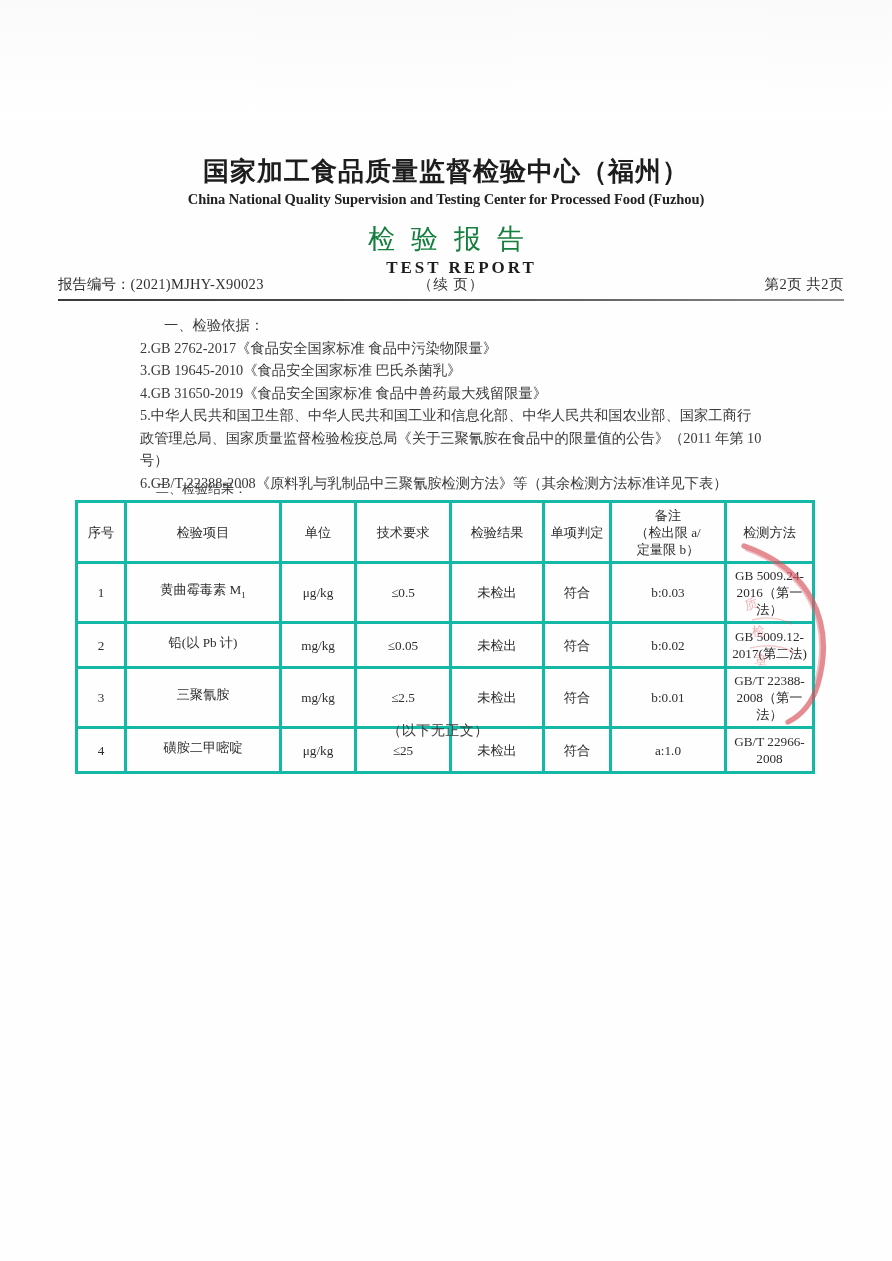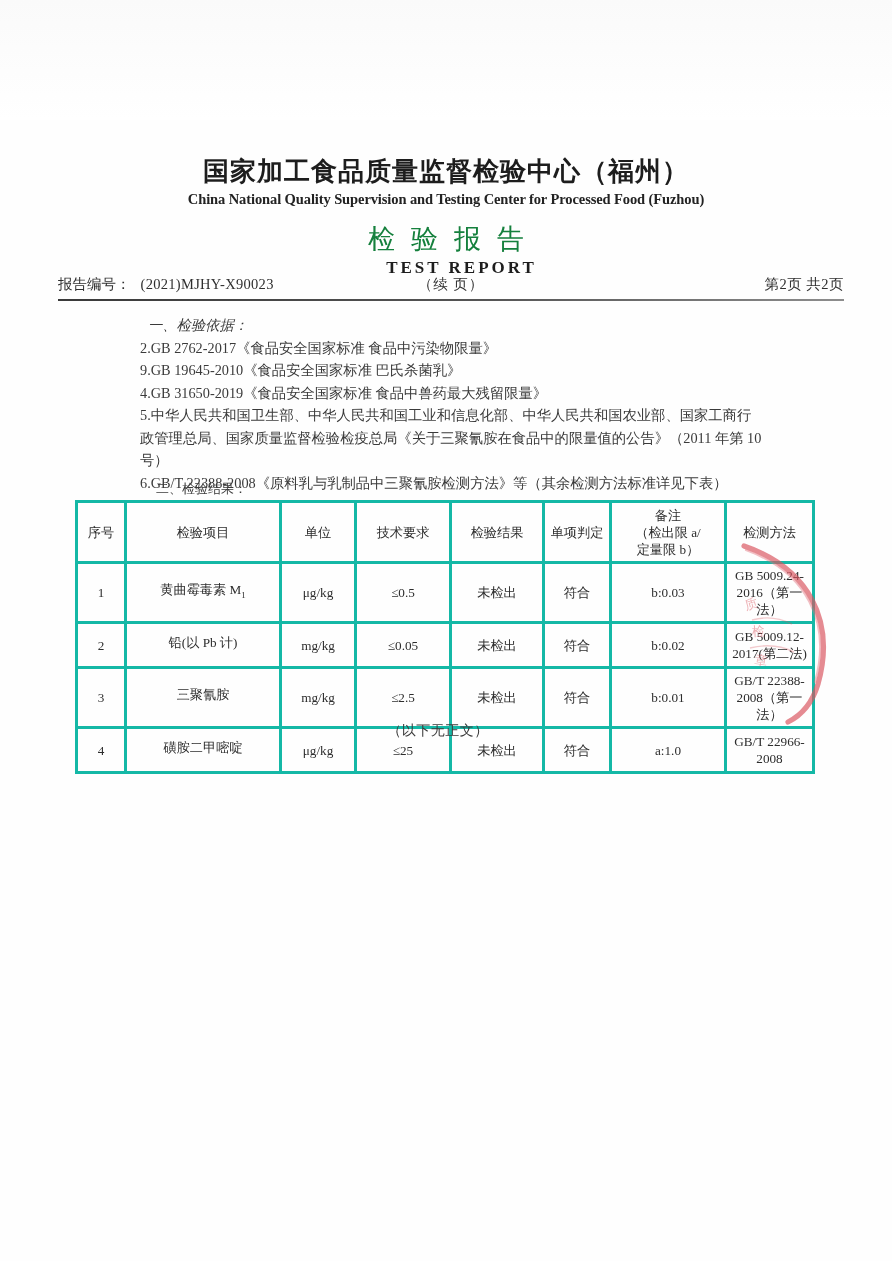--- a/index.html
+++ b/index.html
@@ -84,21 +84,21 @@
     height: 22px;
     font-size: 14.5px;
     color: #2f2f2f;
   }
   .meta-left {
     position: absolute;
     left: 0;
     top: 0;
     white-space: nowrap;
   }
-  .meta-label { margin-right: 10px; }
+  .meta-label { margin-right: 0; }
   .meta-value { letter-spacing: 0.3px; }
   .meta-center {
     position: absolute;
     left: 0; right: 0;
     top: 0;
     text-align: center;
     letter-spacing: 1px;
   }
   .meta-right {
     position: absolute;
@@ -120,21 +120,21 @@
   .body-block {
     position: absolute;
     top: 314px;
     left: 140px;
     width: 630px;
     font-size: 14.3px;
     line-height: 22.5px;
     color: #3a3a3a;
   }
   .body-block .ln { white-space: nowrap; }
-  .sec-head { margin-left: 8px; font-style: italic; }
+  .sec-head { margin-left: 24px; }
   .sec-head-2 {
     position: absolute;
     top: 480px;
     left: 156px;
     font-size: 13px;
     color: #3a3a3a;
   }
 
   
   .tbl-wrap {
@@ -220,21 +220,21 @@
       <span class="meta-label">报告编号：</span><span class="meta-value">(2021)MJHY-X90023</span>
     </div>
     <div class="meta-center">（续 页）</div>
     <div class="meta-right">第2页 共2页</div>
   </div>
   <div class="meta-rule"></div>
 
   <div class="body-block">
     <div class="ln sec-head">一、检验依据：</div>
     <div class="ln">2.GB 2762-2017《食品安全国家标准 食品中污染物限量》</div>
-    <div class="ln">9.GB 19645-2010《食品安全国家标准 巴氏杀菌乳》</div>
+    <div class="ln">3.GB 19645-2010《食品安全国家标准 巴氏杀菌乳》</div>
     <div class="ln">4.GB 31650-2019《食品安全国家标准 食品中兽药最大残留限量》</div>
     <div class="ln">5.中华人民共和国卫生部、中华人民共和国工业和信息化部、中华人民共和国农业部、国家工商行</div>
     <div class="ln">政管理总局、国家质量监督检验检疫总局《关于三聚氰胺在食品中的限量值的公告》（2011 年第 10</div>
     <div class="ln">号）</div>
     <div class="ln">6.GB/T 22388-2008《原料乳与乳制品中三聚氰胺检测方法》等（其余检测方法标准详见下表）</div>
   </div>
 
   <div class="sec-head-2">二、检验结果：</div>
 
   <div class="tbl-wrap">

